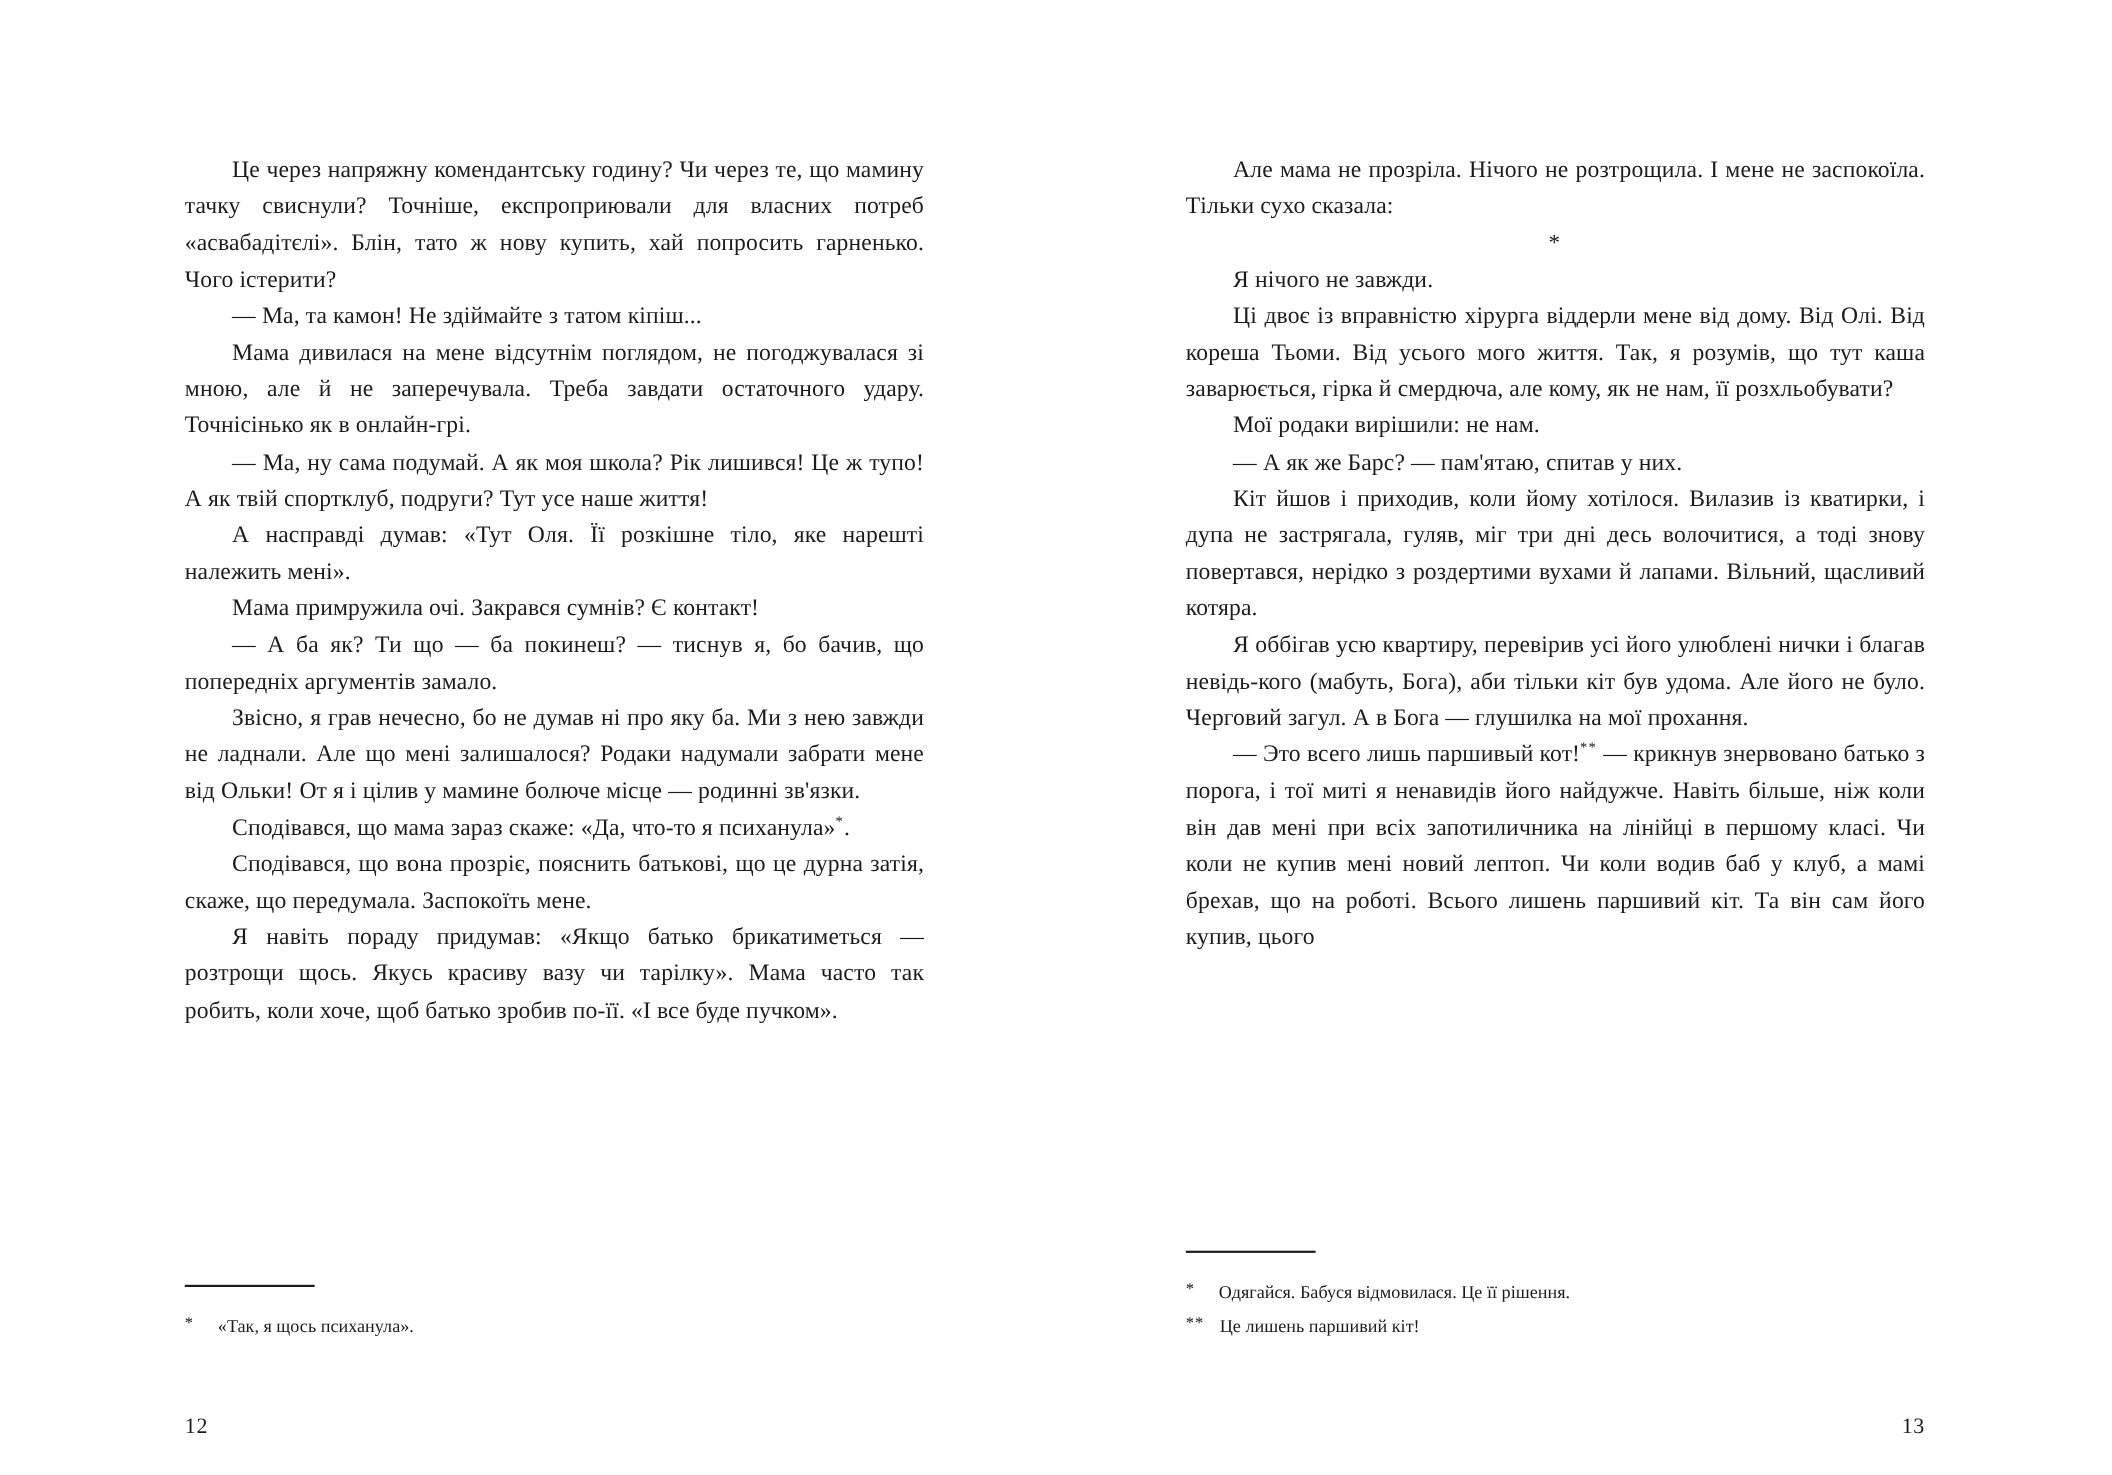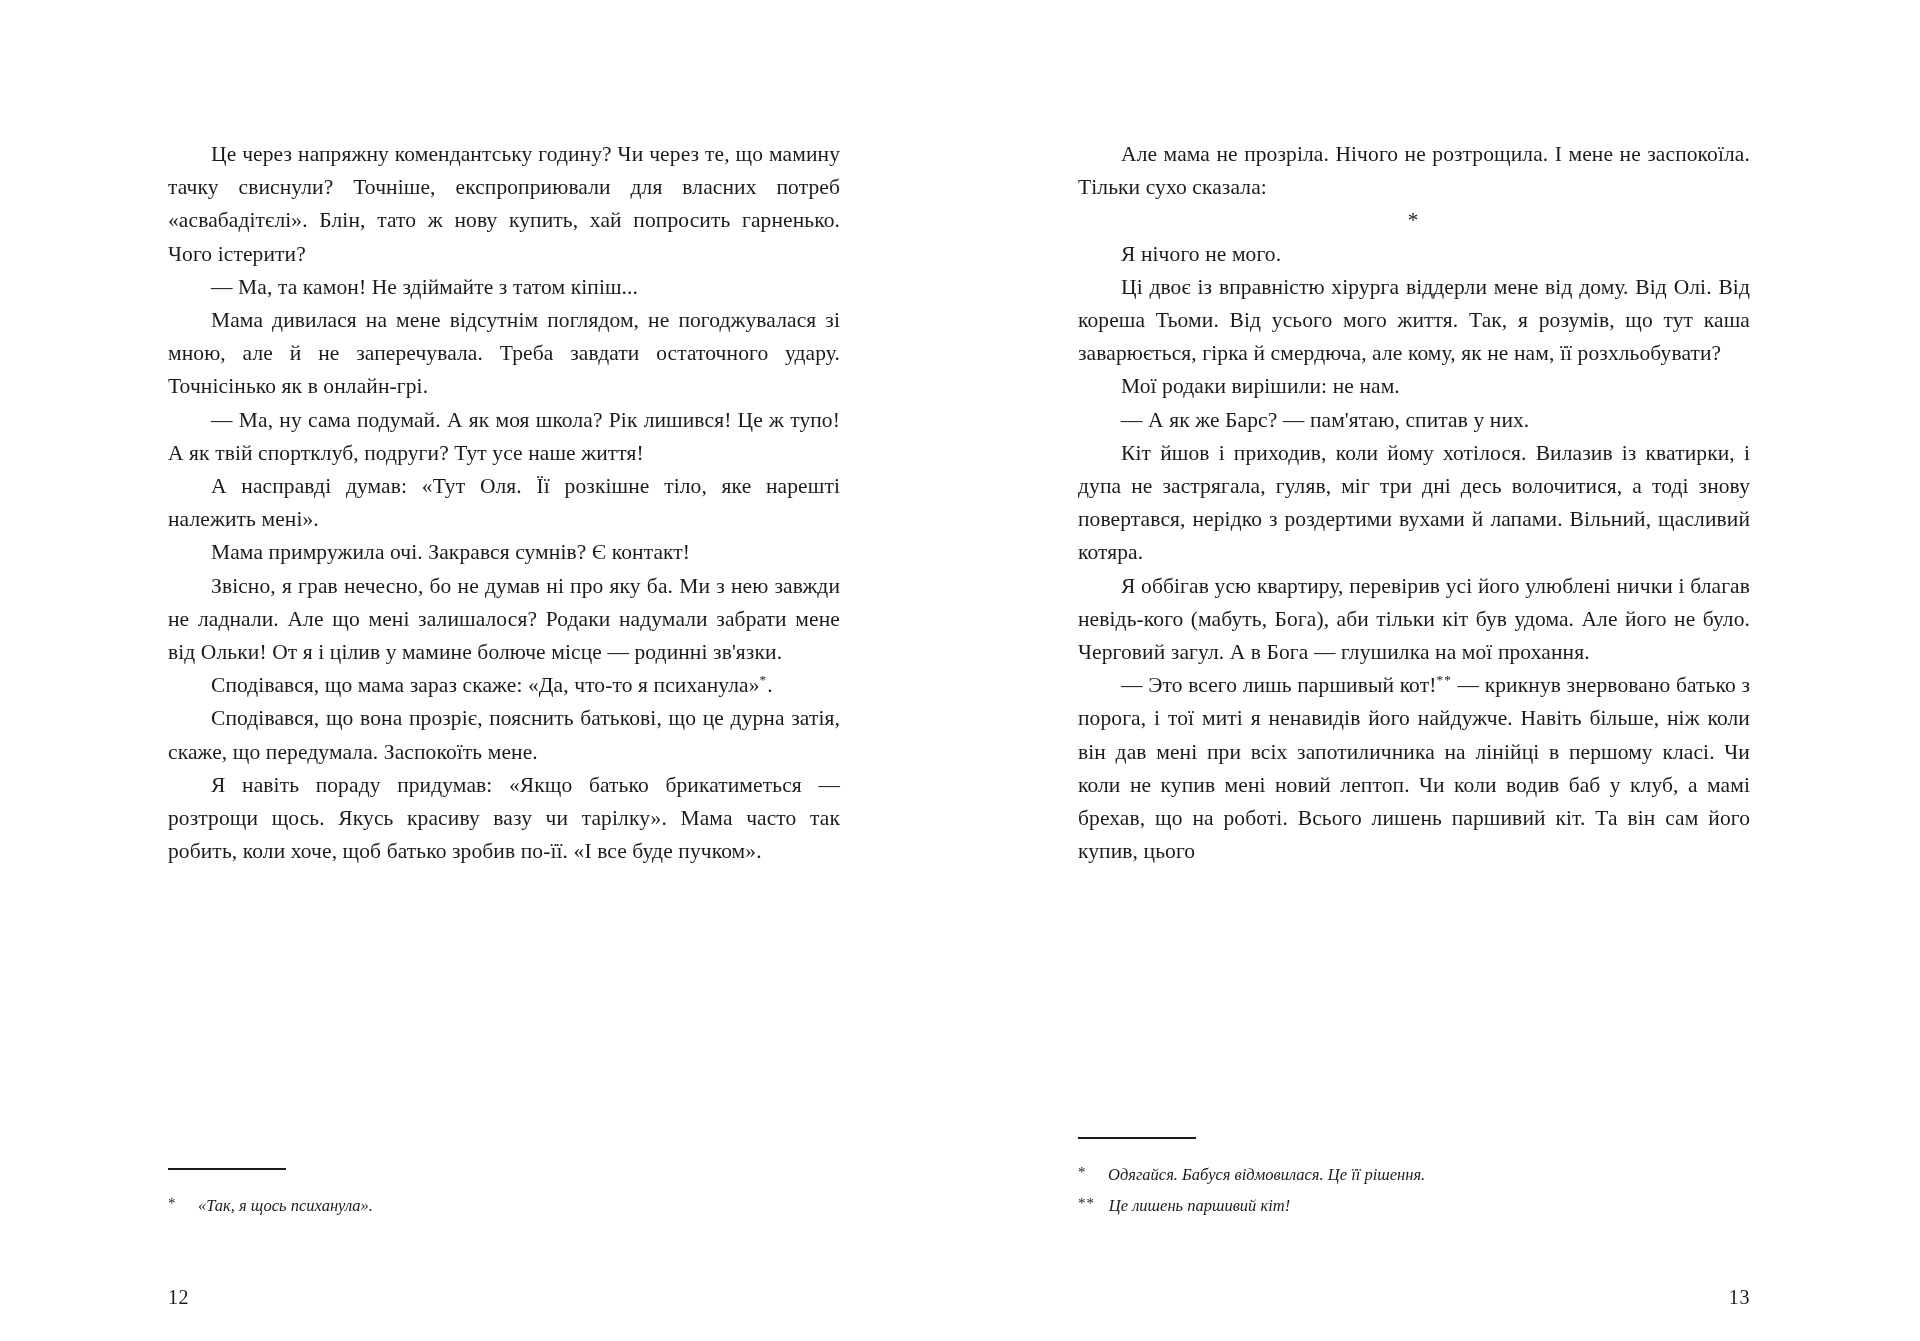--- a/index.html
+++ b/index.html
@@ -80,21 +80,21 @@
     margin-bottom: 4px;
   }
   .fn-mark {
     display: inline-block;
     min-width: 16px;
     font-size: 15px;
     line-height: 18px;
     padding-top: 2px;
     letter-spacing: 0.06em;
   }
-  .fn-text { flex: 1; font-style: italic; }
+  .fn-text { flex: 1; }
   .folio {
     position: absolute;
     bottom: 32px;
     font-size: 20px;
     letter-spacing: 0.03em;
     color: #1b1b1b;
   }
   .folio-left { left: 168px; }
   .folio-right { right: 170px; }
   sup.fnref {
@@ -110,20 +110,21 @@
 <div class="spread">
 
   <div class="page page-left">
     <div class="textblock">
       <p>Це через напряжну комендантську годину? Чи через те, що мамину тачку свиснули? Точніше, експроприювали для власних потреб «асвабадітєлі». Блін, тато ж нову купить, хай попросить гарненько. Чого істерити?</p>
       <p>— Ма, та камон! Не здіймайте з татом кіпіш...</p>
       <p>Мама дивилася на мене відсутнім поглядом, не погоджувалася зі мною, але й не заперечувала. Треба завдати остаточного удару. Точнісінько як в онлайн-грі.</p>
       <p>— Ма, ну сама подумай. А як моя школа? Рік лишився! Це ж тупо! А як твій спортклуб, подруги? Тут усе наше життя!</p>
       <p>А насправді думав: «Тут Оля. Її розкішне тіло, яке нарешті належить мені».</p>
       <p>Мама примружила очі. Закрався сумнів? Є контакт!</p>
+      <p>— А ба як? Ти що — ба покинеш? — тиснув я, бо бачив, що попередніх аргументів замало.</p>
       <p>Звісно, я грав нечесно, бо не думав ні про яку ба. Ми з нею завжди не ладнали. Але що мені залишалося? Родаки надумали забрати мене від Ольки! От я і цілив у мамине болюче місце — родинні зв'язки.</p>
       <p><span>Сподівався, що мама зараз скаже: «Да, что-то я психанула»</span><sup class="fnref">*</sup>.</p>
       <p>Сподівався, що вона прозріє, пояснить батькові, що це дурна затія, скаже, що передумала. Заспокоїть мене.</p>
       <p>Я навіть пораду придумав: «Якщо батько брикатиметься — розтрощи щось. Якусь красиву вазу чи тарілку». Мама часто так робить, коли хоче, щоб батько зробив по-її. «І все буде пучком».</p>
     </div>
 
     <div class="footnotes">
       <div class="fn-rule"></div>
       <div class="fn-item">
         <span class="fn-mark">*</span>
@@ -133,21 +134,21 @@
 
     <div class="folio folio-left">12</div>
   </div>
 
   <div class="page page-right">
     <div class="textblock">
       <p>Але мама не прозріла. Нічого не розтрощила. І мене не заспокоїла. Тільки сухо сказала:</p>
 
       <p class="sep noindent">*</p>
 
-      <p>Я нічого не мого.</p>
+      <p>Я нічого не завжди.</p>
       <p>Ці двоє із вправністю хірурга віддерли мене від дому. Від Олі. Від кореша Тьоми. Від усього мого життя. Так, я розумів, що тут каша заварюється, гірка й смердюча, але кому, як не нам, її розхльобувати?</p>
       <p>Мої родаки вирішили: не нам.</p>
       <p>— А як же Барс? — пам'ятаю, спитав у них.</p>
       <p>Кіт йшов і приходив, коли йому хотілося. Вилазив із кватирки, і дупа не застрягала, гуляв, міг три дні десь волочитися, а тоді знову повертався, нерідко з роздертими вухами й лапами. Вільний, щасливий котяра.</p>
       <p>Я оббігав усю квартиру, перевірив усі його улюблені нички і благав невідь-кого (мабуть, Бога), аби тільки кіт був удома. Але його не було. Черговий загул. А в Бога — глушилка на мої прохання.</p>
       <p><span>— Это всего лишь паршивый кот!</span><sup class="fnref">**</sup> <span>— крикнув знервовано батько з порога, і тої миті я ненавидів його найдужче. Навіть більше, ніж коли він дав мені при всіх запотиличника на лінійці в першому класі. Чи коли не купив мені новий лептоп. Чи коли водив баб у клуб, а мамі брехав, що на роботі. Всього лишень паршивий кіт. Та він сам його купив, цього</span></p>
     </div>
 
     <div class="footnotes">
       <div class="fn-rule"></div>

